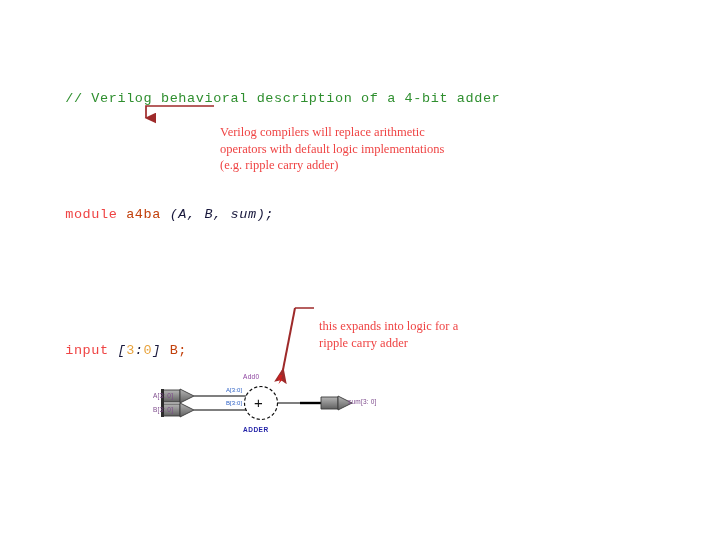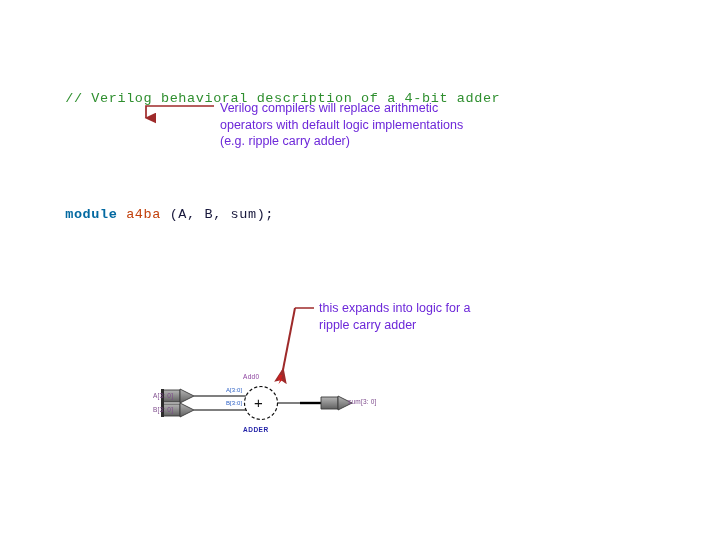--- a/index.html
+++ b/index.html
@@ -22,36 +22,37 @@
     left: 13px;
     top: 11px;
     font-family: "Liberation Mono", monospace;
     font-size: 13.5px;
     line-height: 19.4px;
     white-space: pre;
     letter-spacing: 0.6px;
   }
   .code-line { white-space: pre; }
   .tok-comment  { color: #2f8f2f; }
-  .tok-keyword  { color: #0369a1; font-weight: bold; }
+  .tok-keyword  { color: #ef4444; font-weight: normal; }
   .tok-ident    { color: #c2410c; }
   .tok-num      { color: #e8a33d; }
-  .tok-punct    { color: #18183c; }
+  .tok-punct    { color: #18183c; font-style: italic; }
 
   
   .annot {
     position: absolute;
-    color: #6d28d9;
-    font-family: Liberation Sans, sans-serif;
+    color: #ef4444;
+    font-family: Liberation Serif, serif;
     font-size: 12.5px;
     line-height: 16.5px;
     white-space: pre-line;
+    margin-top: 24px;
   }
   #annot-1 { left: 220px; top: 100px; width: 290px; }
-  #annot-2 { left: 319px; top: 300px; width: 200px; }
+  #annot-2 { left: 319px; top: 294px; width: 200px; }
 
   
   #overlay {
     position: absolute;
     left: 0; top: 0;
     width: 720px; height: 540px;
     pointer-events: none;
   }
   .port-label {
     position: absolute;
@@ -106,20 +107,23 @@
 
     <div class="code-line">
       <span class="tok-comment">// Verilog behavioral description of a 4-bit adder</span>
     </div>
 
     <div class="code-line">
       <span class="tok-keyword">module</span><span class="tok-ident"> a4ba </span><span class="tok-punct">(A, B, sum);</span>
     </div>
 
 
+    <div class="code-line">
+      <span class="tok-keyword">input</span><span class="tok-punct"> [</span><span class="tok-num">3</span><span class="tok-punct">:</span><span class="tok-num">0</span><span class="tok-punct">] </span><span class="tok-ident">B;</span>
+    </div>
 
     <div class="code-line">
       
     </div>
 
     
 
     
 
     

